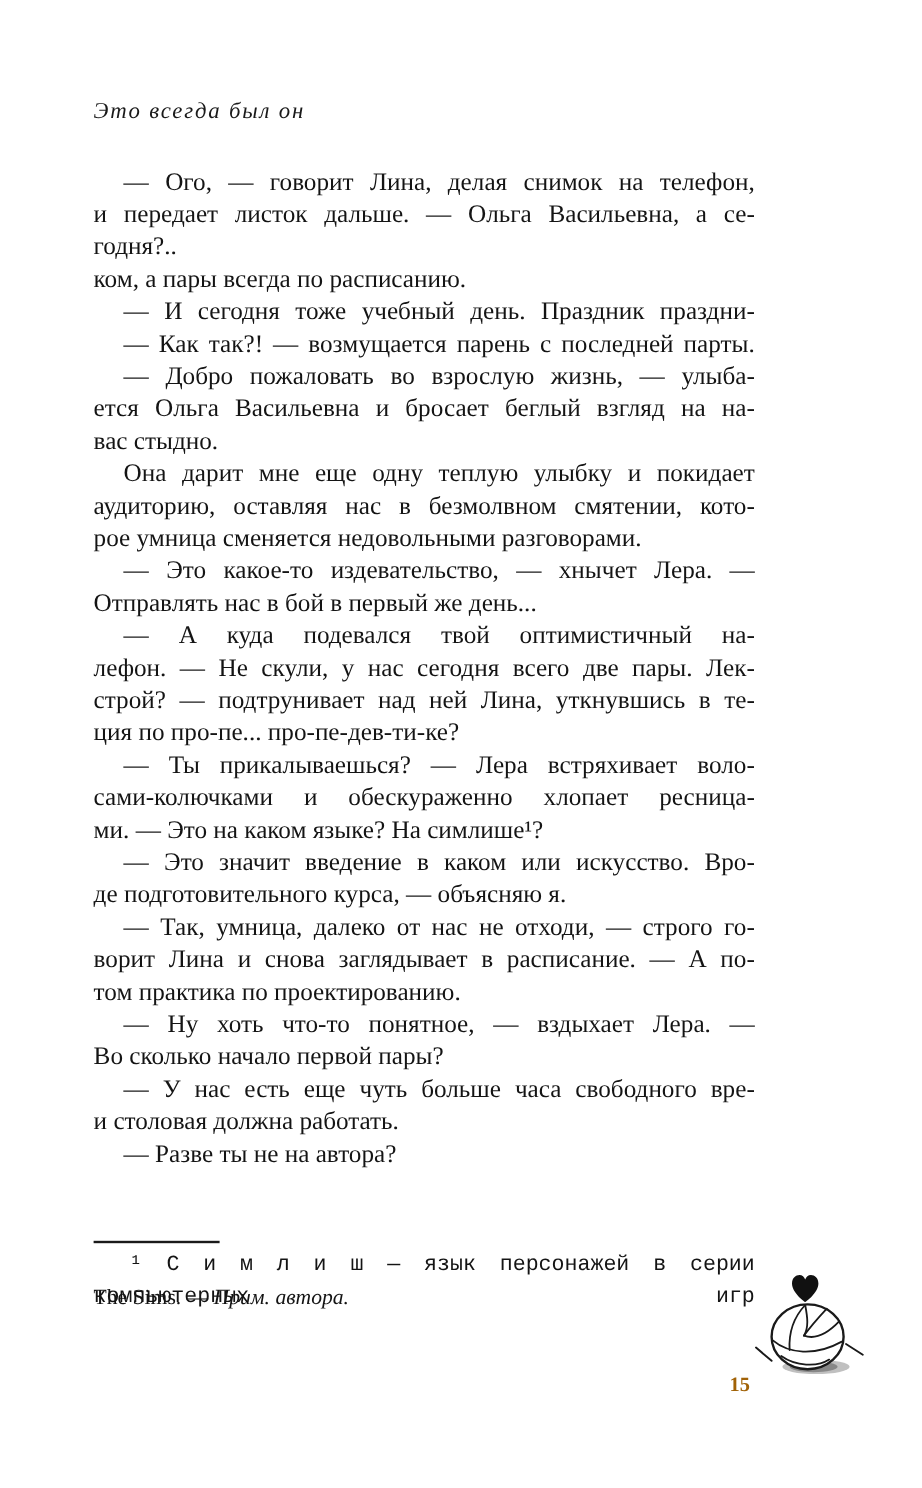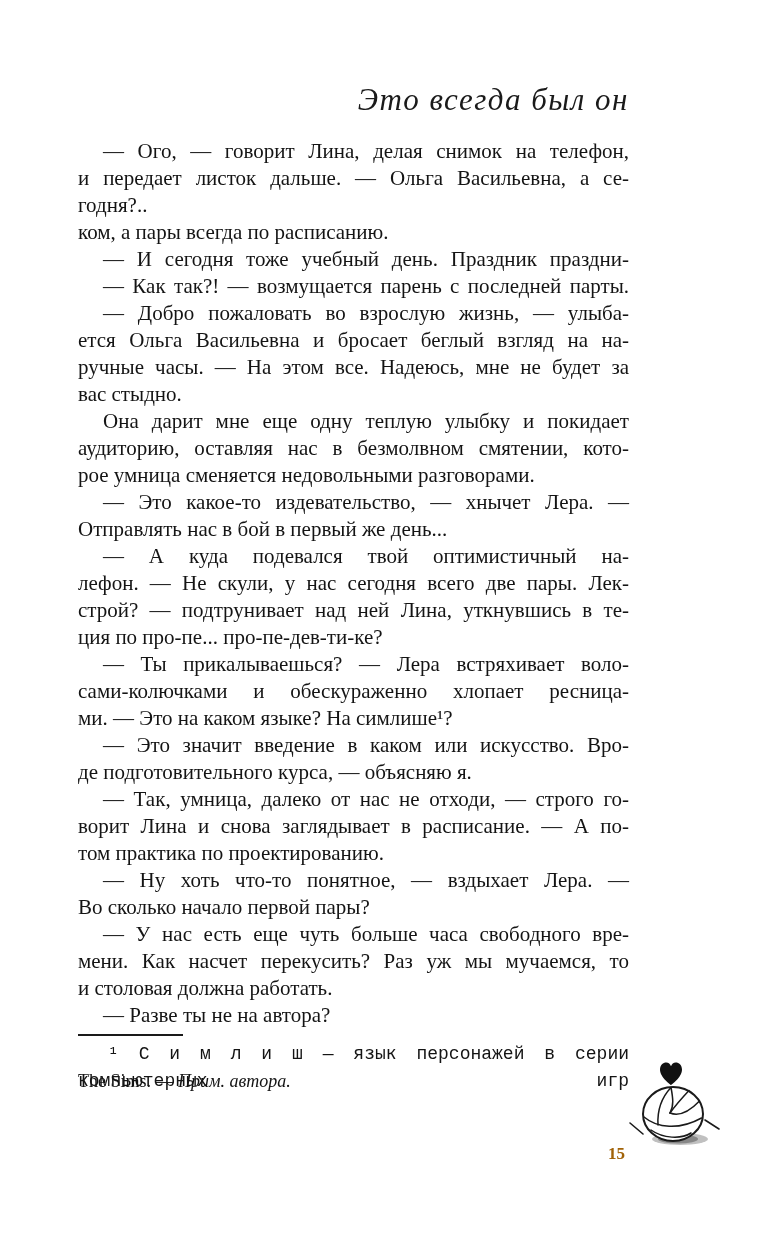--- a/index.html
+++ b/index.html
@@ -14,23 +14,23 @@
     background: #ffffff;
     color: #141414;
     font-family: "Liberation Serif", "DejaVu Serif", serif;
     overflow: hidden;
   }
   .running-head {
     position: absolute;
     left: 78px;
     top: 82px;
     width: 551px;
-    text-align: right;
+    text-align: left;
     font-style: italic;
-    font-size: 31px;
+    font-size: 19px;
     letter-spacing: 1.5px;
     color: #1a1a1a;
   }
   .body-text {
     position: absolute;
     left: 78px;
     top: 138px;
     width: 551px;
     font-size: 21px;
   }
@@ -105,21 +105,20 @@
       <div class="para">
         <div class="line">ком, а пары всегда по расписанию.</div>
         <div class="line first fill">— И сегодня тоже учебный день. Праздник праздни-</div>
       </div>
       <div class="para">
         <div class="line first fill">— Как так?! — возмущается парень с последней парты.</div>
       </div>
       <div class="para">
         <div class="line first fill">— Добро пожаловать во взрослую жизнь, — улыба-</div>
         <div class="line fill">ется Ольга Васильевна и бросает беглый взгляд на на-</div>
-        <div class="line fill">ручные часы. — На этом все. Надеюсь, мне не будет за</div>
         <div class="line">вас стыдно.</div>
       </div>
       <div class="para">
         <div class="line first fill">Она дарит мне еще одну теплую улыбку и покидает</div>
         <div class="line fill">аудиторию, оставляя нас в безмолвном смятении, кото-</div>
         <div class="line">рое умница сменяется недовольными разговорами.</div>
       </div>
       <div class="para">
         <div class="line first fill">— Это какое-то издевательство, — хнычет Лера. —</div>
         <div class="line">Отправлять нас в бой в первый же день...</div>
@@ -143,21 +142,20 @@
         <div class="line first fill">— Так, умница, далеко от нас не отходи, — строго го-</div>
         <div class="line fill">ворит Лина и снова заглядывает в расписание. — А по-</div>
         <div class="line">том практика по проектированию.</div>
       </div>
       <div class="para">
         <div class="line first fill">— Ну хоть что-то понятное, — вздыхает Лера. —</div>
         <div class="line">Во сколько начало первой пары?</div>
       </div>
       <div class="para">
         <div class="line first fill">— У нас есть еще чуть больше часа свободного вре-</div>
-        <div class="line fill">мени. Как насчет перекусить? Раз уж мы мучаемся, то</div>
         <div class="line">и столовая должна работать.</div>
       </div>
       <div class="para">
         <div class="line first">— Разве ты не на автора?</div>
       </div>
     </div>
 
   <div class="footnote-sep"></div>
 
   <div class="footnote">

